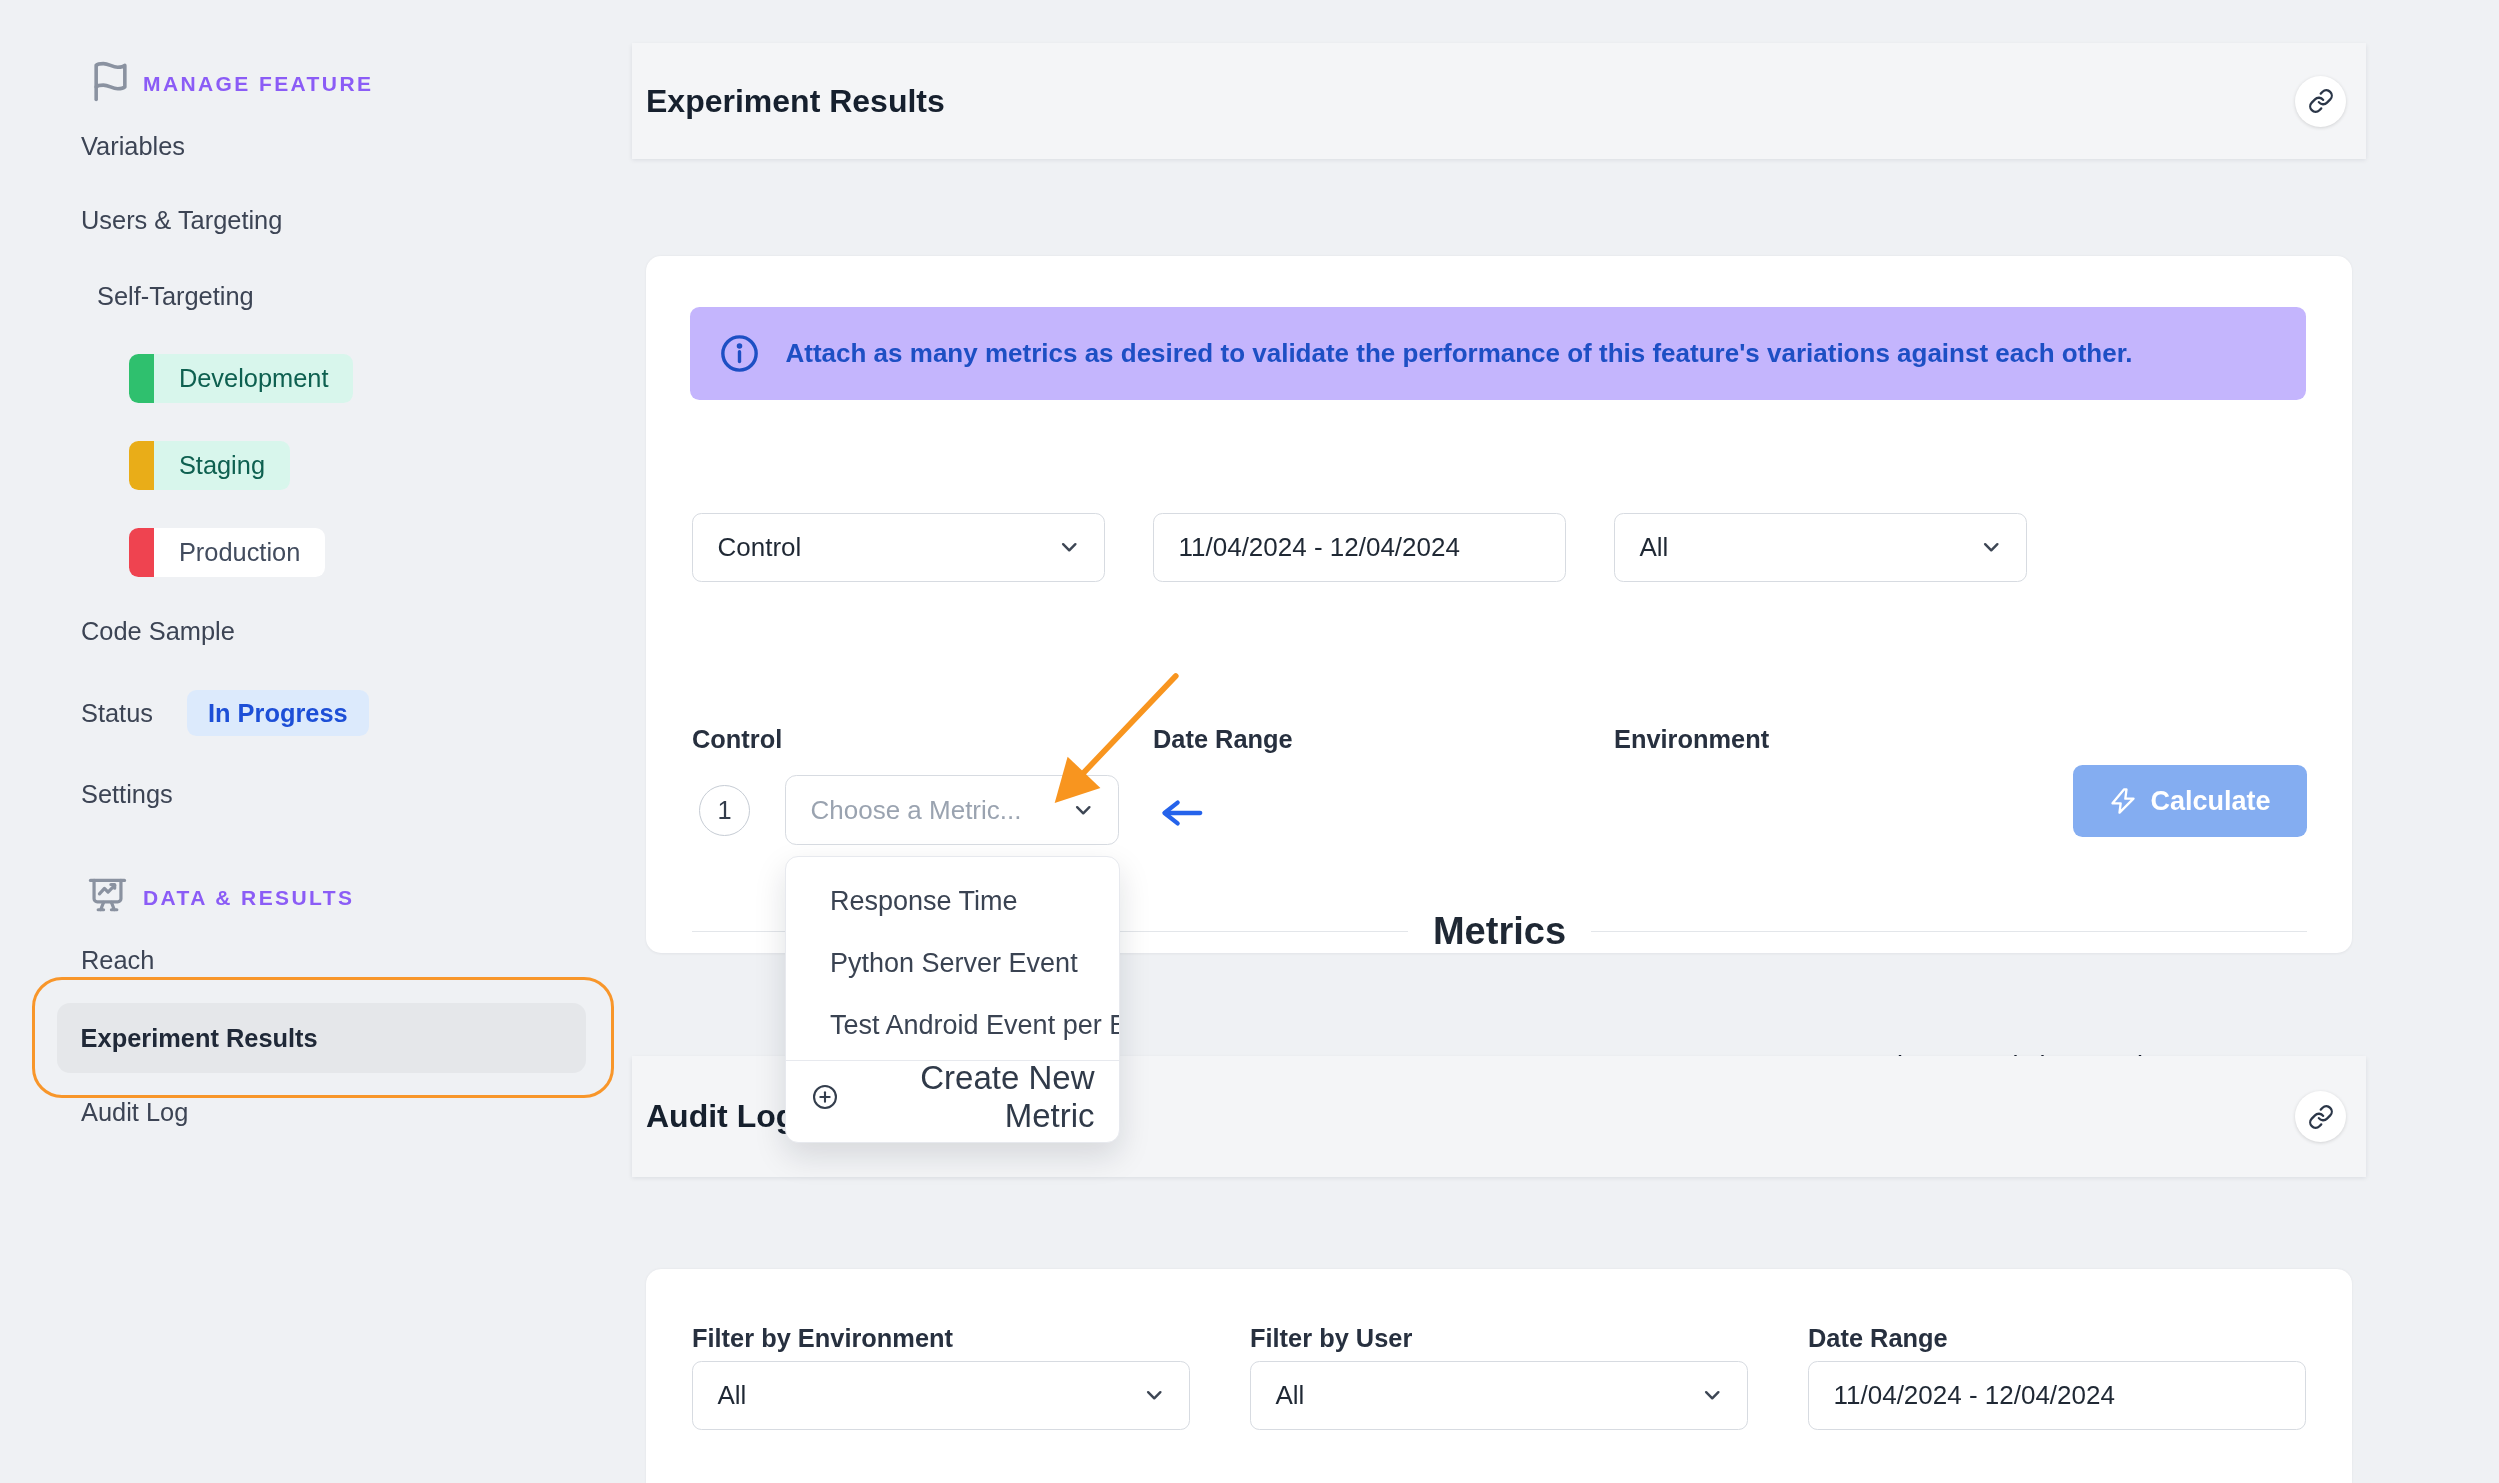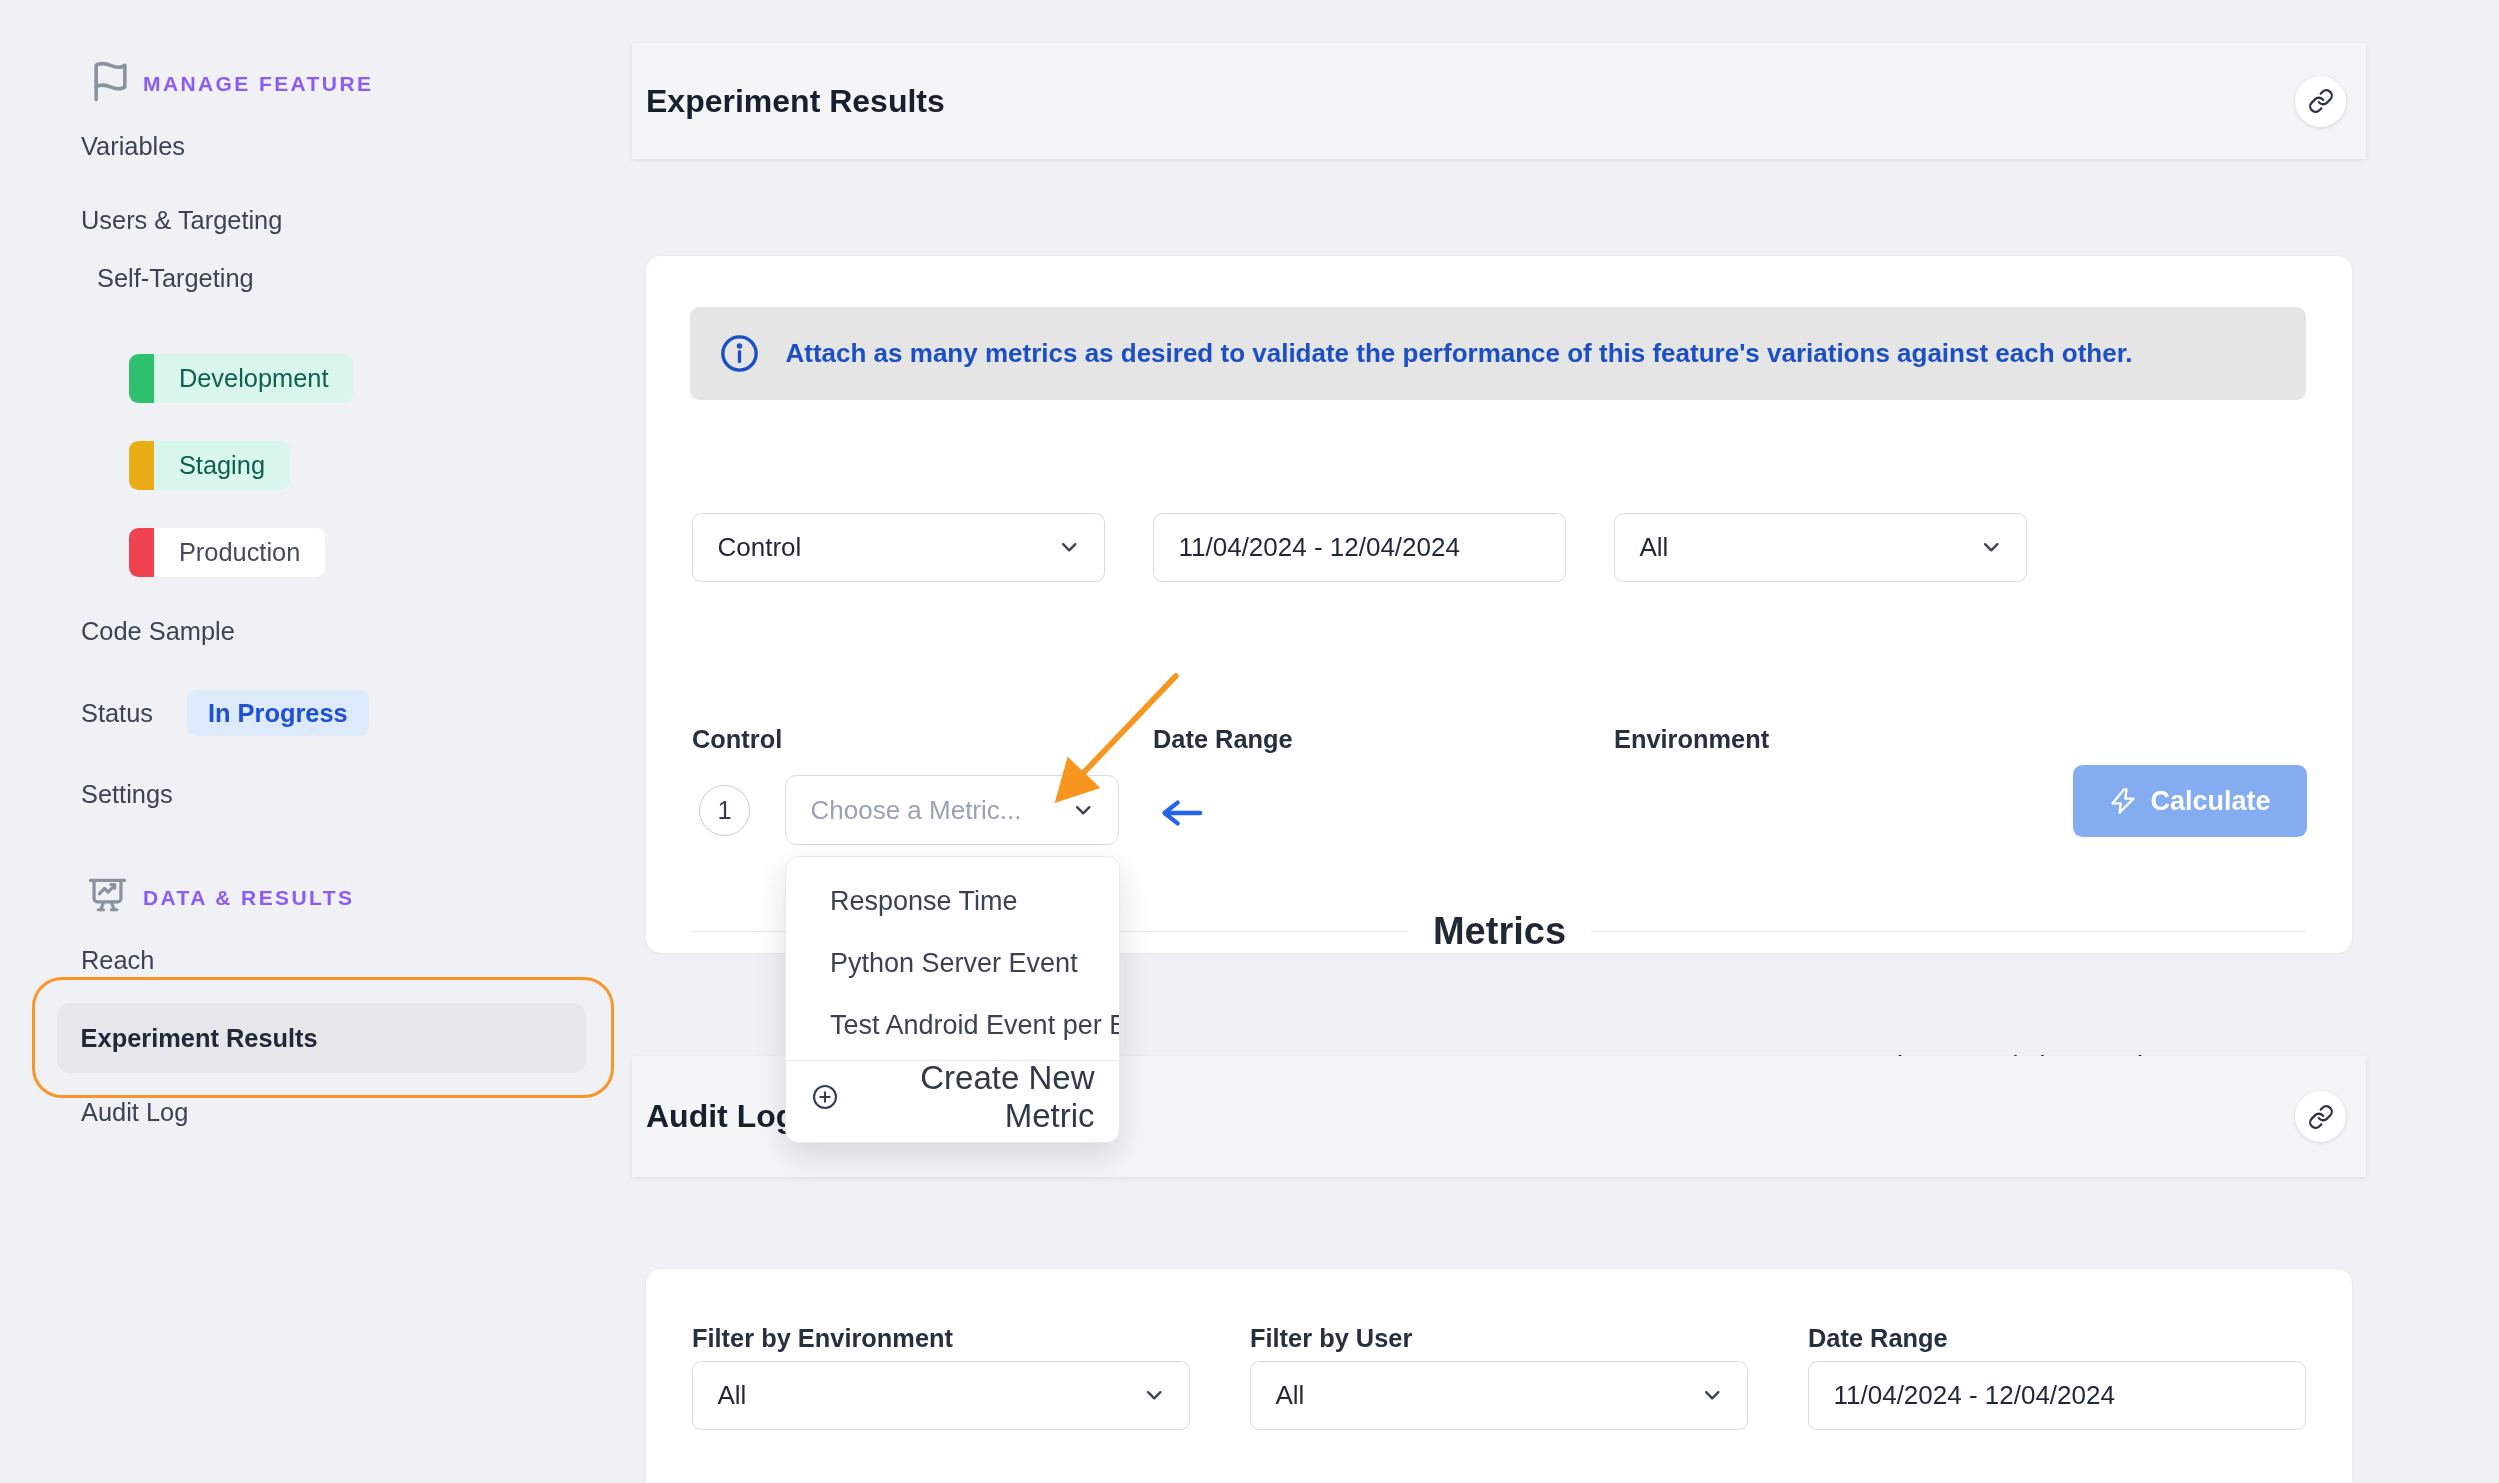--- a/index.html
+++ b/index.html
@@ -21,21 +21,21 @@
   
   .strip{position:absolute;left:632px;width:1734px;background:#f4f5f7;box-shadow:0 1.9px 4.7px rgba(16,24,40,.09);display:flex;align-items:center;justify-content:space-between;box-sizing:border-box;padding:0 20px 0 14px;}
   .strip-title{font-size:32px;font-weight:700;color:#16202e;}
   .link-btn{width:51px;height:51px;border-radius:50%;background:#fff;box-shadow:0 0.9px 3.8px rgba(0,0,0,.14);display:flex;align-items:center;justify-content:center;cursor:pointer;}
 
   
   .card{position:absolute;background:#fff;border-radius:15px;box-shadow:0 0.9px 2.8px rgba(16,24,40,.06);}
   #results-card{left:646px;top:256px;width:1706px;height:697px;}
   #filters-card{left:646px;top:1269px;width:1706px;height:283px;}
 
-  .banner{position:absolute;left:44px;top:51px;width:1616px;height:93px;background:#e5e5e5;border-radius:9.4px;display:flex;align-items:center;gap:24.5px;padding-left:28px;box-sizing:border-box;}
+  .banner{position:absolute;left:44px;top:51px;width:1616px;height:93px;background:#c4b5fd;border-radius:9.4px;display:flex;align-items:center;gap:24.5px;padding-left:28px;box-sizing:border-box;}
   .banner-text{font-size:26px;font-weight:700;color:#1d4fc4;}
 
   .field-label{position:absolute;font-size:25.4px;font-weight:700;color:#27303f;}
   .select,.text-input{position:absolute;height:69px;background:#fff;border:1.9px solid #d7dbe1;border-radius:9.4px;box-sizing:border-box;display:flex;align-items:center;font-size:26px;color:#1f2834;padding:0 22.6px 0 24.5px;cursor:pointer;}
   .select{justify-content:space-between;}
   .placeholder{color:#9aa3b0;}
 
   .calc-btn{position:absolute;left:1427px;top:509px;width:234px;height:72px;background:#84adf1;border-radius:9.4px;display:flex;align-items:center;justify-content:center;gap:13px;color:#fff;font-size:27px;font-weight:600;cursor:pointer;}
 
   .metrics-divider{position:absolute;left:46px;right:45px;top:654px;display:flex;align-items:center;gap:24.5px;}
@@ -61,21 +61,21 @@
   <div class="side-abs" style="left:89px;top:60px;">
     <svg width="43" height="43" viewBox="0 0 24 24" fill="none" stroke="#8a92a0" stroke-width="2" stroke-linecap="round" stroke-linejoin="round">
       <path d="M4 15s1-1 4-1 5 2 8 2 4-1 4-1V3s-1 1-4 1-5-2-8-2-4 1-4 1z"></path>
         <line x1="4" y1="22" x2="4" y2="15"></line>
     </svg>
   </div>
   <div class="side-abs section-label" style="left:143px;top:72px;">MANAGE FEATURE</div>
 
   <div class="side-abs nav-item" style="left:81px;top:132px;">Variables</div>
   <div class="side-abs nav-item" style="left:81px;top:206px;">Users &amp; Targeting</div>
-  <div class="side-abs nav-item" style="left:97px;top:264px;">Self-Targeting</div>
+  <div class="side-abs nav-item" style="left:97px;top:282px;">Self-Targeting</div>
 
   <div class="env-badge" style="left:129px;top:354px;">
     <div class="env-block" style="background:#2fc06e;"></div>
     <div class="env-body" style="background:#d8f6ec;color:#0e6050;">Development</div>
   </div>
   <div class="env-badge" style="left:129px;top:441px;">
     <div class="env-block" style="background:#e9ad18;"></div>
     <div class="env-body" style="background:#d8f6ec;color:#0e6050;">Staging</div>
   </div>
   <div class="env-badge" style="left:129px;top:528px;">

